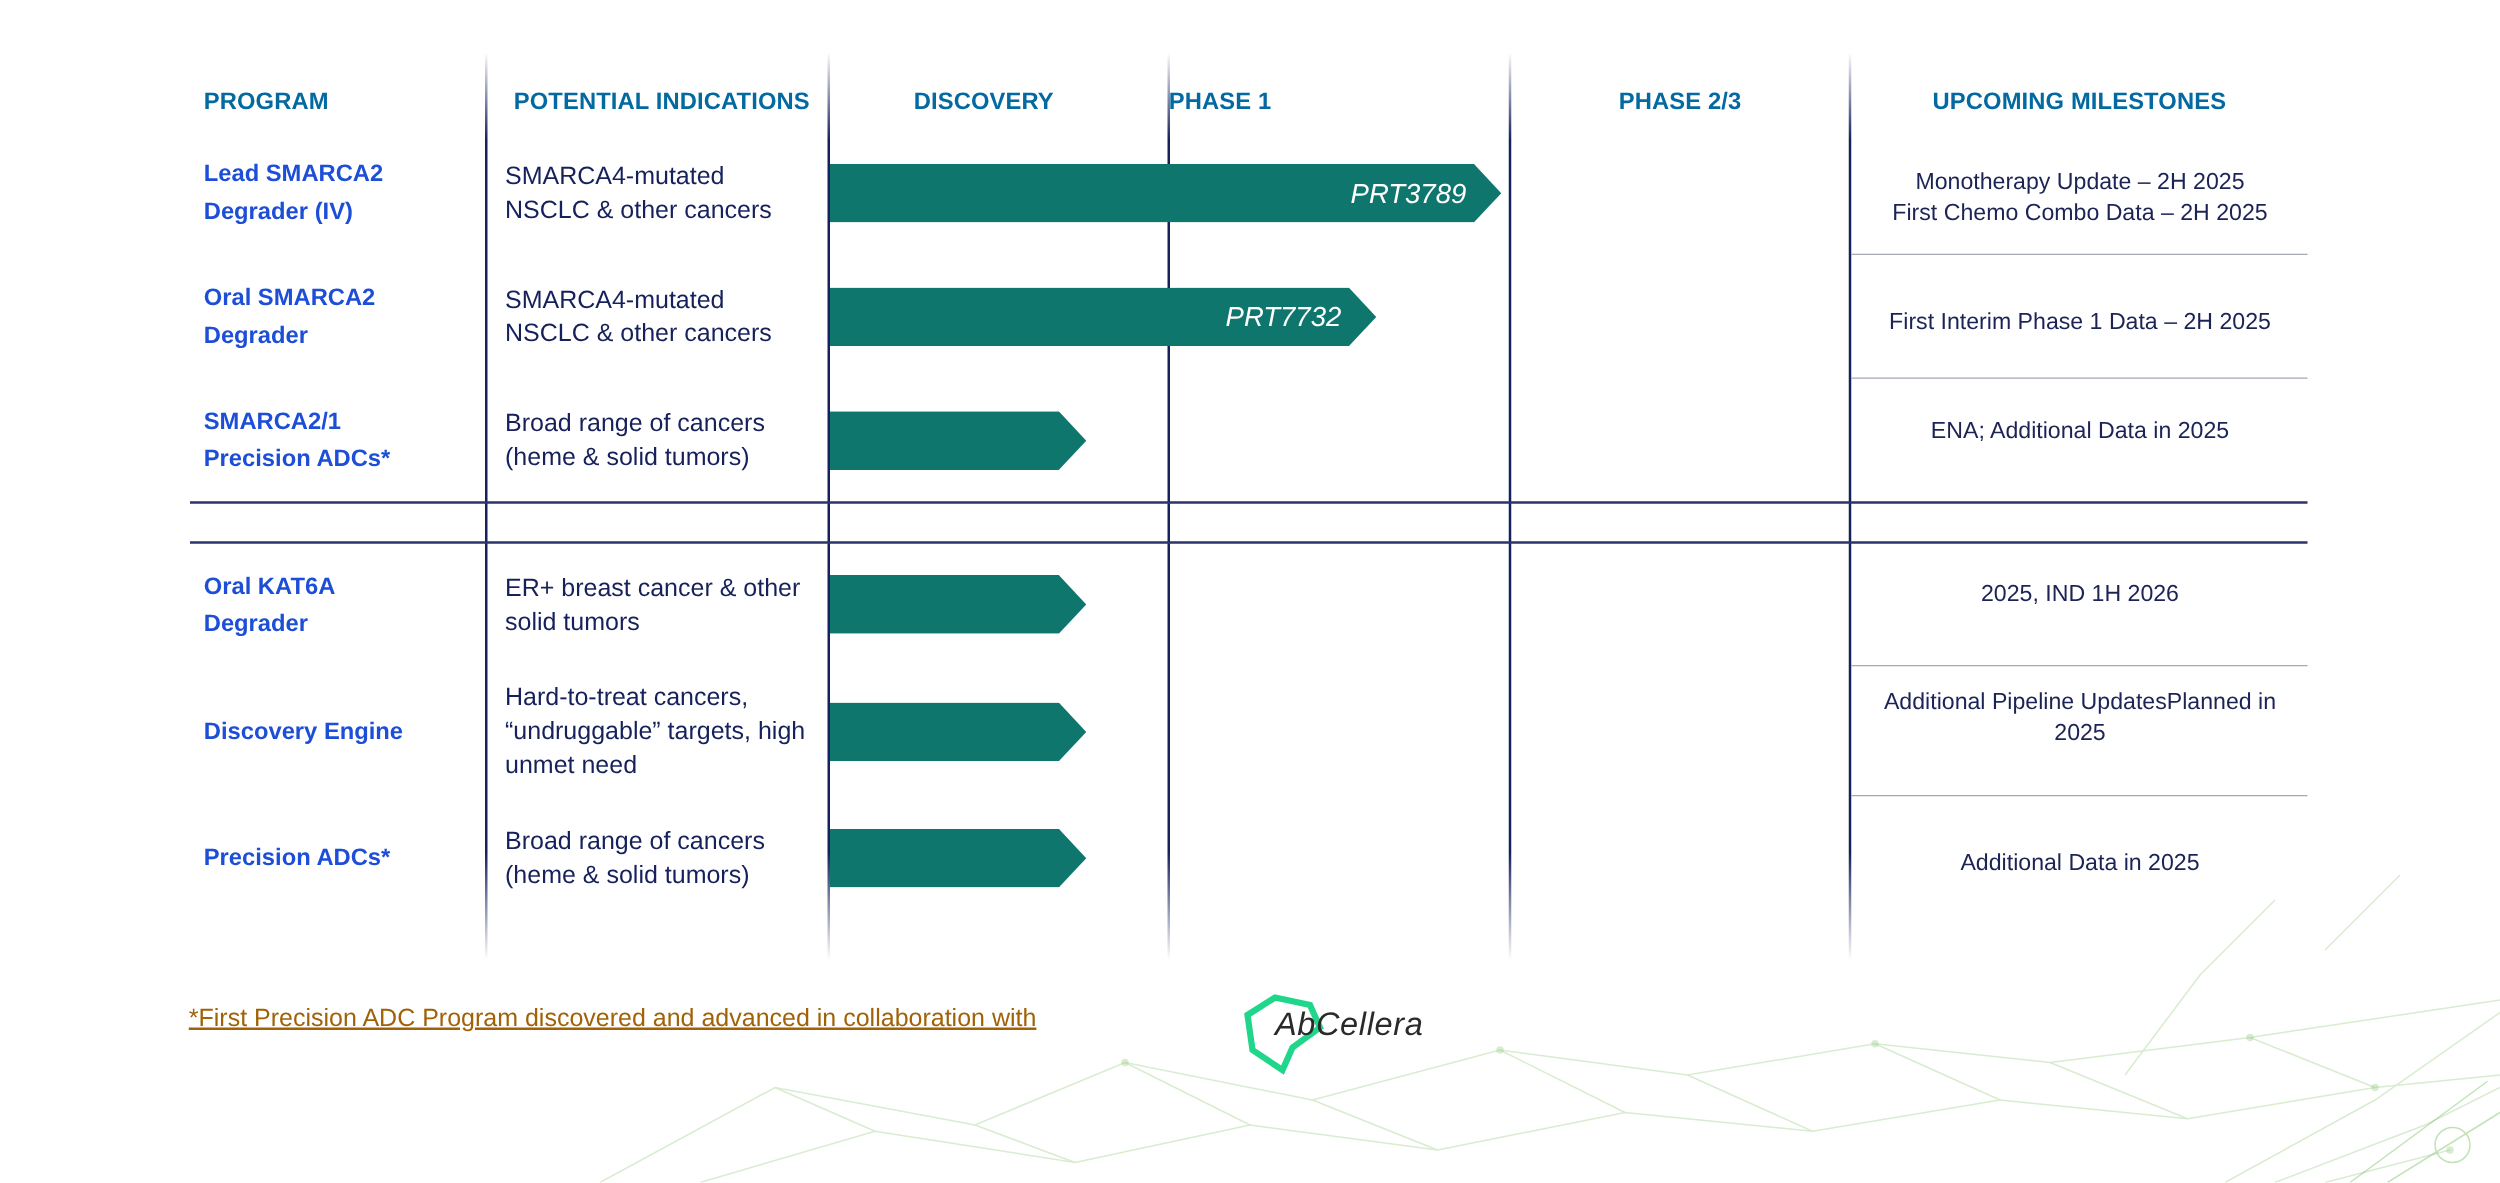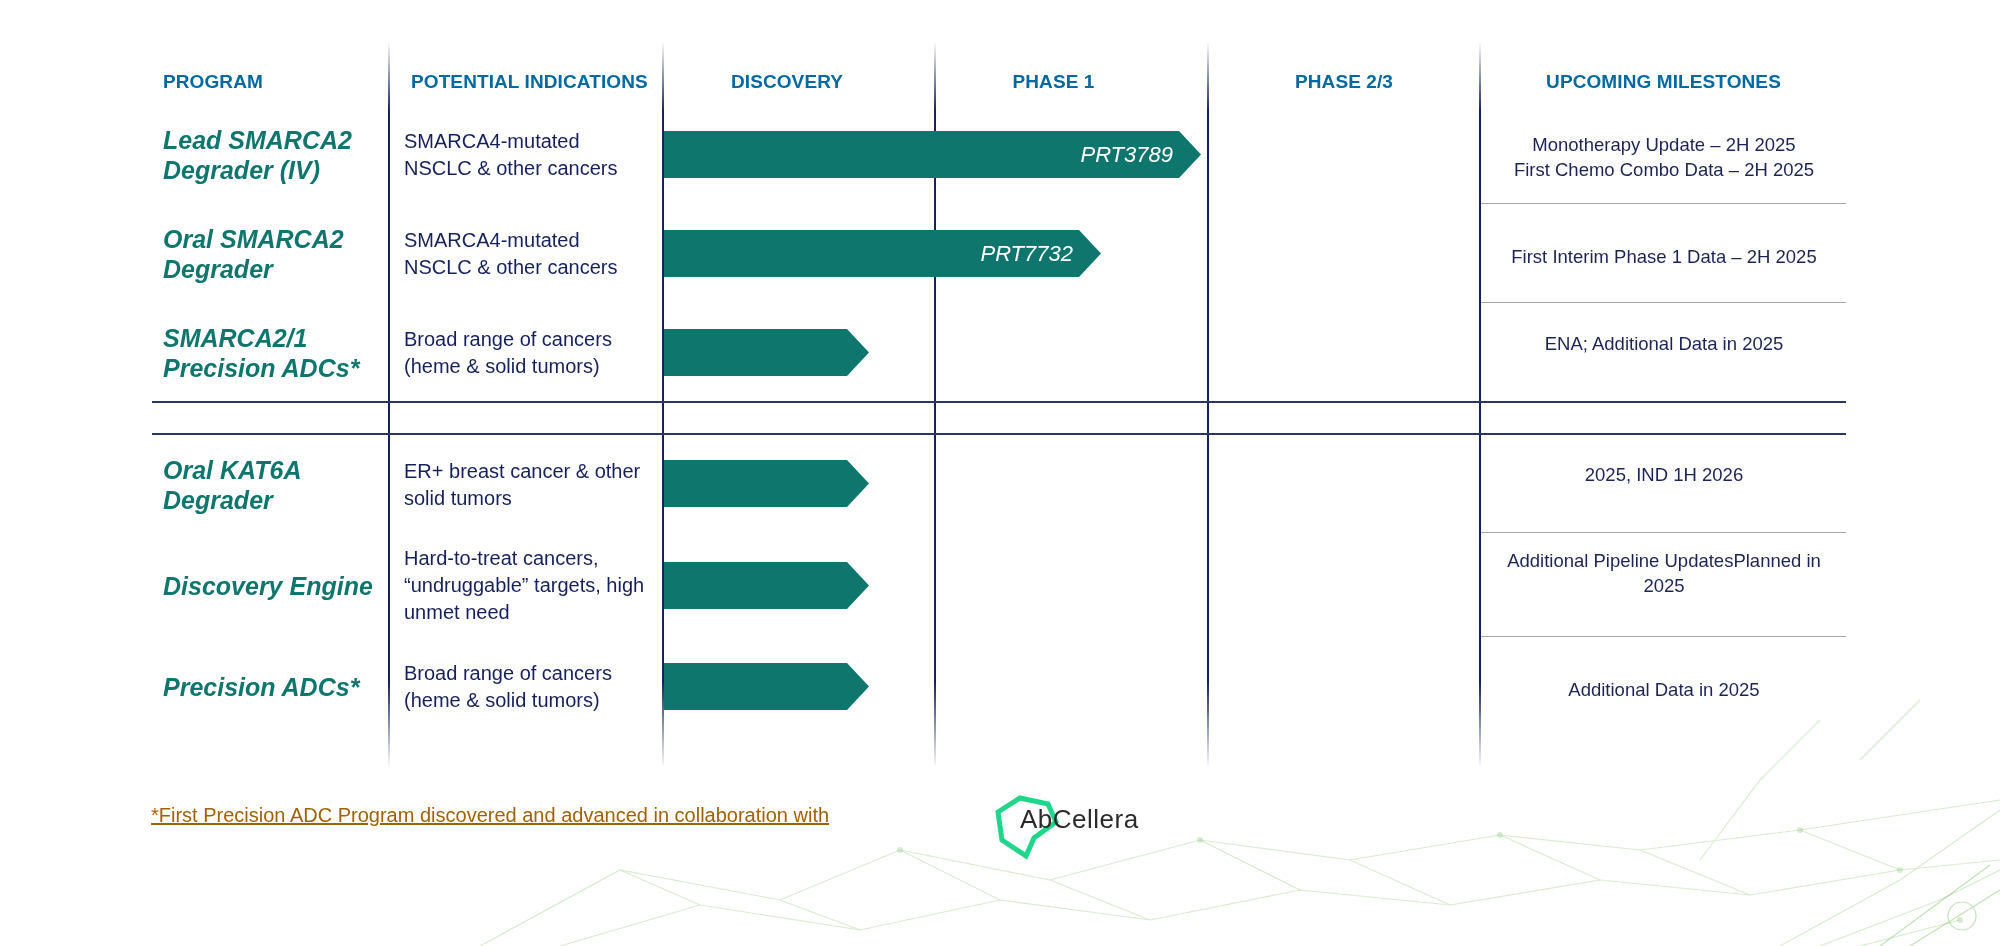--- a/index.html
+++ b/index.html
@@ -4,29 +4,29 @@
 <style>
   html, body { margin:0; padding:0; }
   body { width:2000px; height:946px; position:relative; overflow:hidden; background:#ffffff;
          font-family:"Liberation Sans", "DejaVu Sans", sans-serif; color:#16215c; }
   .bg-net { position:absolute; left:0; top:0; width:2000px; height:946px; z-index:0; }
   .vline { position:absolute; width:2px; top:42px; height:726px; z-index:1;
            background:linear-gradient(to bottom, rgba(22,33,92,0) 0px, #16215c 70px, #16215c 640px, rgba(22,33,92,0) 726px); }
   .hline { position:absolute; height:2px; background:#2b3568; z-index:1; }
   .mline { position:absolute; height:1px; background:#a4a7b5; z-index:1; left:1481px; width:365px; }
   .hdr { position:absolute; top:71px; font-weight:bold; font-size:19px; letter-spacing:0.1px; color:#0369a1; }
-  .prog { position:absolute; left:163px; font-weight:bold; font-size:25px; line-height:30px; color:#0f766e;font-style:italic; }
+  .prog { position:absolute; left:163px; font-weight:bold; font-size:19px; line-height:30px; color:#1d4ed8; }
   .ind { position:absolute; left:404px; font-size:20px; line-height:27px; color:#16215c; }
   .ms { position:absolute; left:1482px; width:364px; text-align:center; font-size:18.5px; line-height:25px; color:#1c2456; }
   .bar { position:absolute; height:47px; background:#0f766e; z-index:2;
          clip-path:polygon(0 0, calc(100% - 22px) 0, 100% 50%, calc(100% - 22px) 100%, 0 100%); }
   .bar-label { position:absolute; right:28px; top:10px; color:#ffffff; font-style:italic; font-size:22px; line-height:27px; }
   .footnote { position:absolute; left:151px; top:804px; font-size:20px; color:#a16207;text-decoration:underline; }
   .logo { position:absolute; left:990px; top:792px; width:170px; height:70px; }
-  .logo-text { position:absolute; left:30px; top:12px; font-size:26px; color:#2a2a2a; letter-spacing:0.5px; }
+  .logo-text { position:absolute; left:30px; top:12px; font-size:26px; color:#2a2a2a; letter-spacing:0.5px;font-style:italic; }
 </style>
 </head>
 <body>
 
 <svg class="bg-net" viewBox="0 0 2000 946">
   <g stroke="#8fc97a" stroke-width="1.2" fill="none" opacity="0.35">
     <path d="M480 946 L620 870 L780 900 L900 850 L1050 880 L1200 840 L1350 860 L1500 835 L1640 850 L1800 830 L2000 800"></path>
     <path d="M560 946 L700 905 L860 930 L1000 900 L1150 920 L1300 890 L1450 905 L1600 880 L1750 895 L1900 870 L2000 860"></path>
     <path d="M620 870 L700 905 M780 900 L860 930 M900 850 L1000 900 M1050 880 L1150 920 M1200 840 L1300 890 M1350 860 L1450 905 M1500 835 L1600 880 M1640 850 L1750 895 M1800 830 L1900 870"></path>
     <path d="M1780 946 L1900 880 L2000 810 M1820 946 L1940 900 L2000 870 M1860 946 L1960 920"></path>
@@ -56,21 +56,21 @@
 <div class="hline" style="left:152px; width:1694px; top:433px"></div>
 
 <div class="mline" style="top:203px"></div>
 <div class="mline" style="top:302px"></div>
 <div class="mline" style="top:532px"></div>
 <div class="mline" style="top:636px"></div>
 
 <div class="hdr" style="left:163px">PROGRAM</div>
 <div class="hdr" style="left:411px">POTENTIAL INDICATIONS</div>
 <div class="hdr" style="left:663px; width:248px; text-align:center">DISCOVERY</div>
-<div class="hdr" style="left:935px; width:237px; text-align:center">PHASE 1</div>
+<div class="hdr" style="left:935px; width:237px; ">PHASE 1</div>
 <div class="hdr" style="left:1208px; width:272px; text-align:center">PHASE 2/3</div>
 <div class="hdr" style="left:1481px; width:365px; text-align:center">UPCOMING MILESTONES</div>
 
 <div class="prog" style="top:125px">
   <div>Lead SMARCA2</div>
   <div>Degrader (IV)</div>
 </div>
 <div class="ind" style="top:128px">
   <div>SMARCA4-mutated</div>
   <div>NSCLC &amp; other cancers</div>

